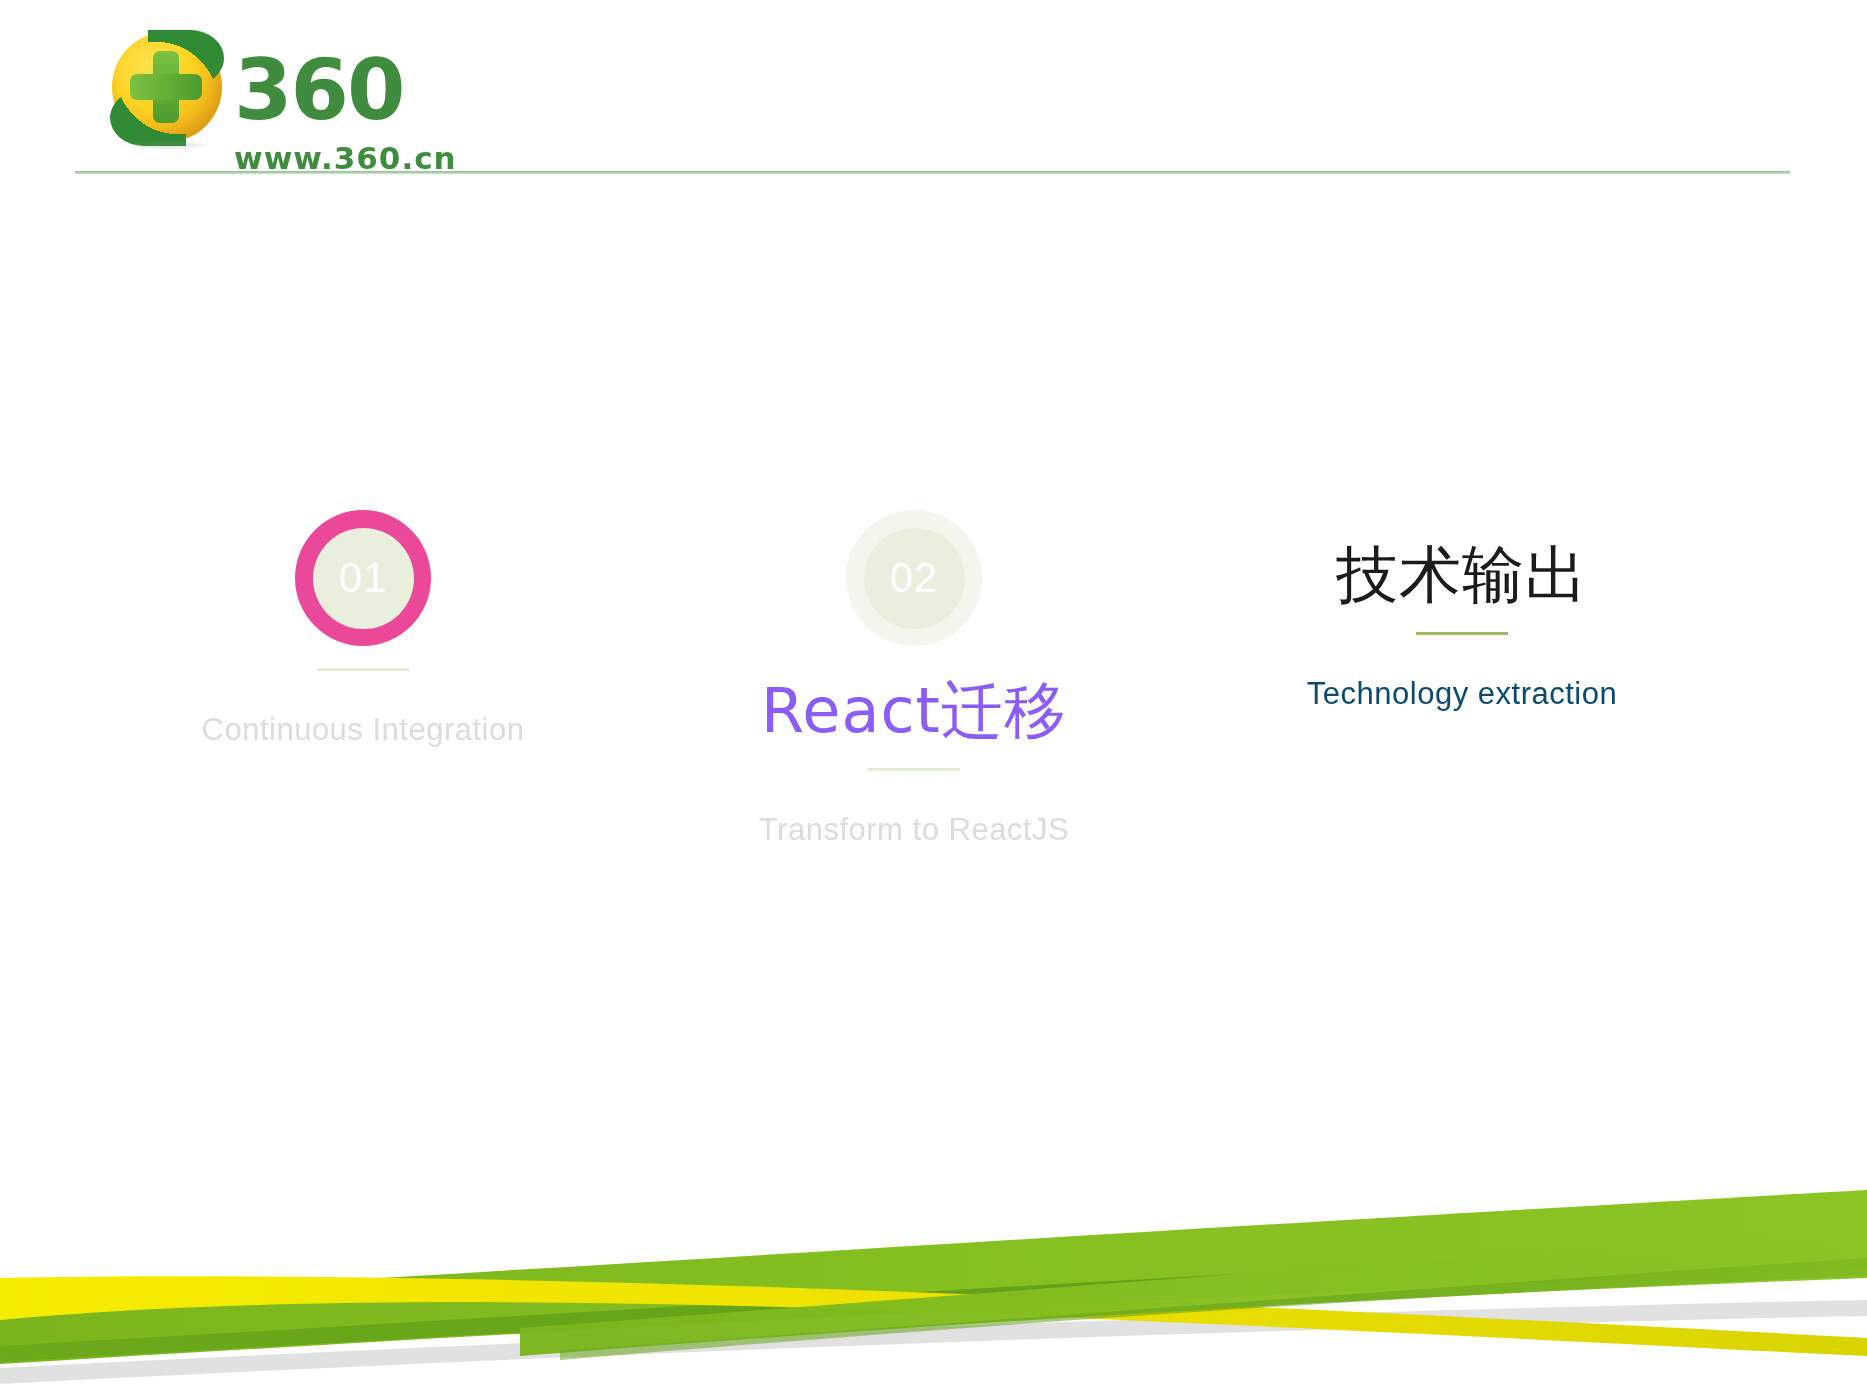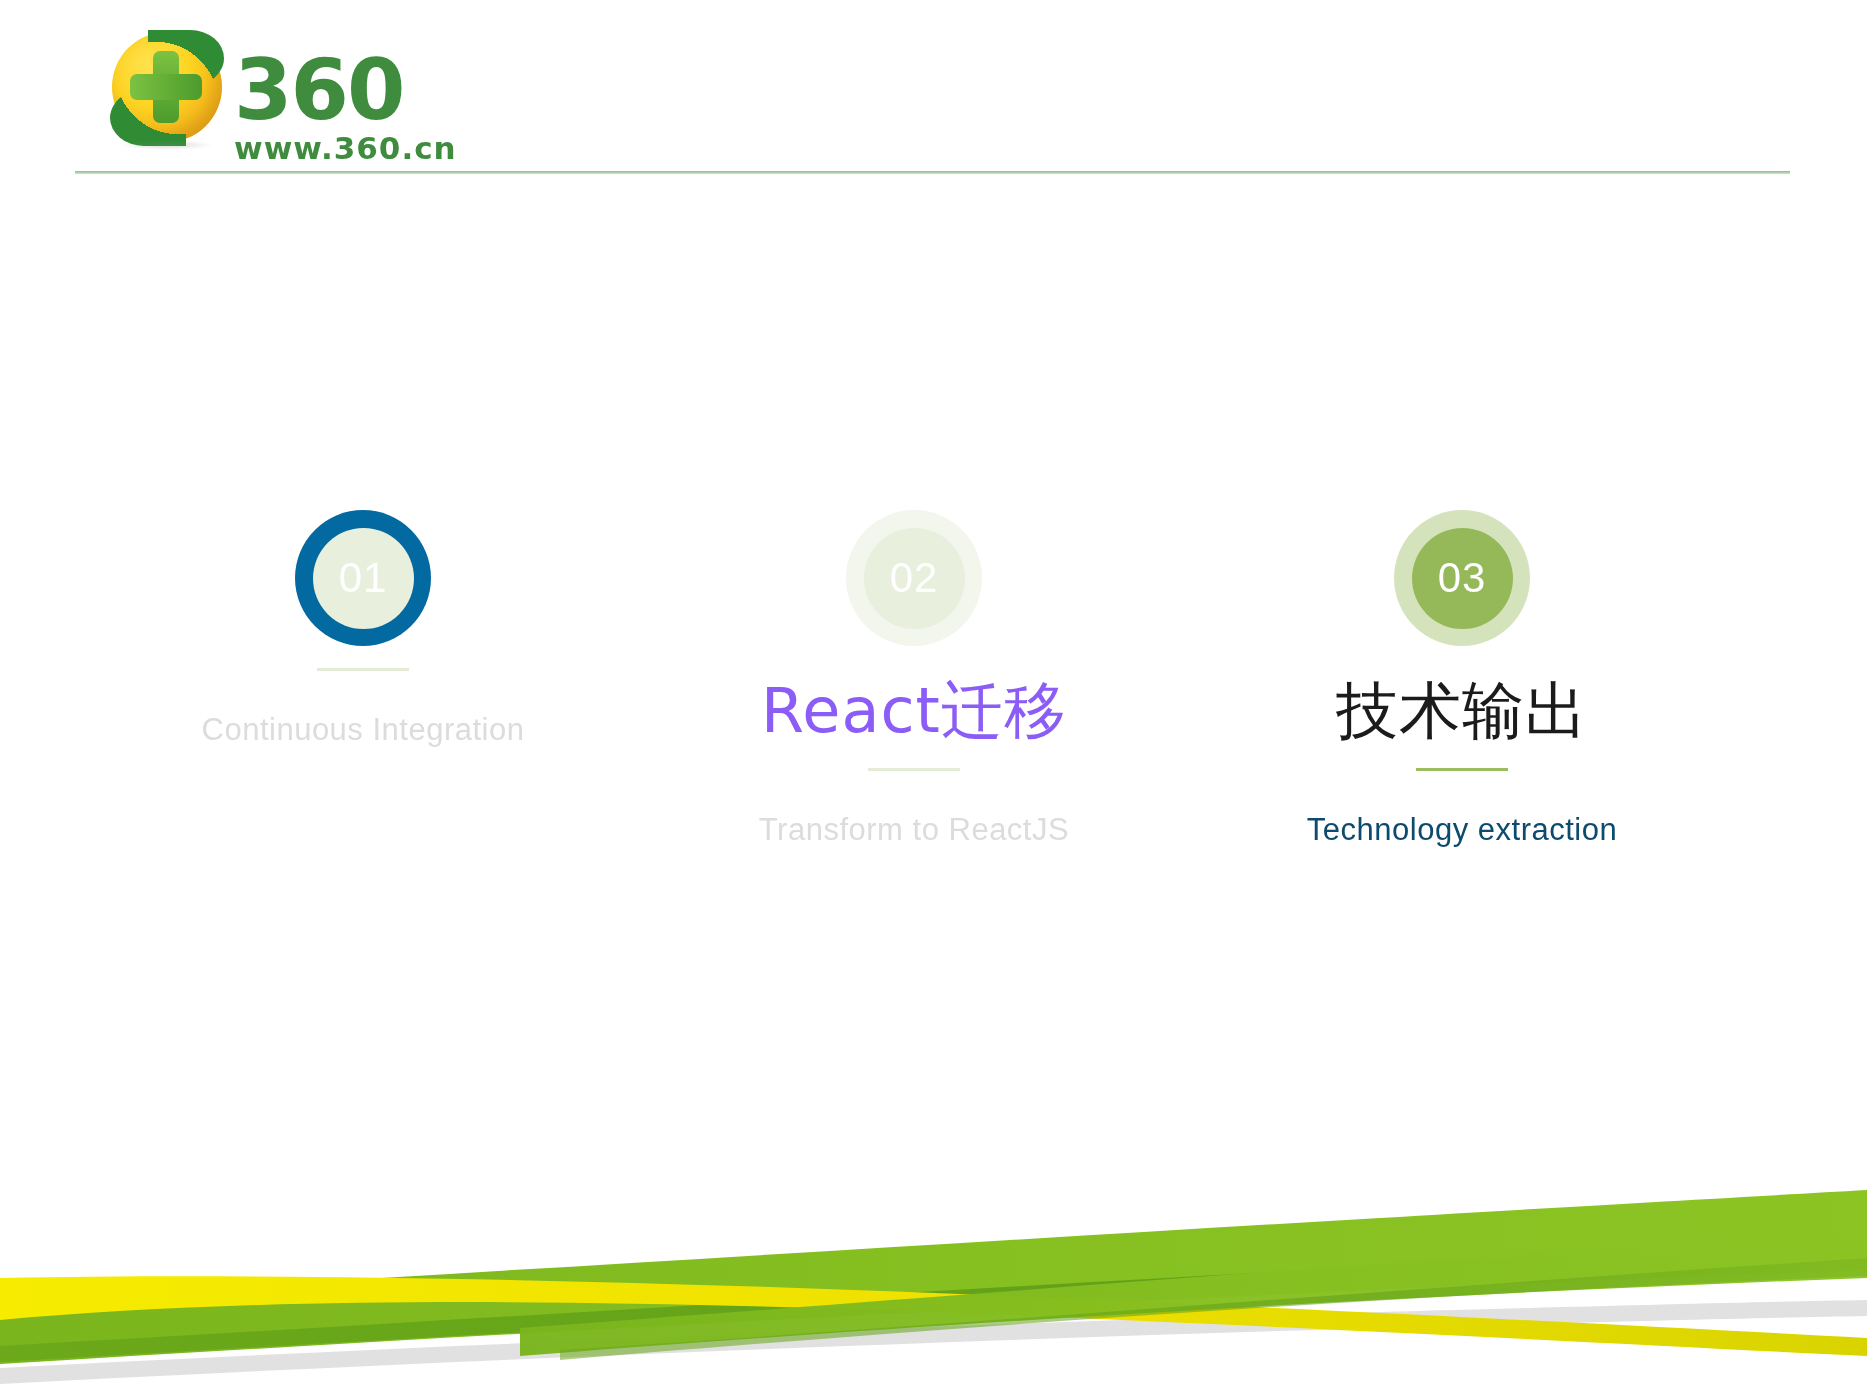--- a/index.html
+++ b/index.html
@@ -73,21 +73,21 @@
     position:absolute; left:126px; top:26px;
     width:250px; height:120px;
   }
   #logo-360 {
     font-family:"DejaVu Sans",sans-serif;
     font-size:84px; line-height:84px; font-weight:bold;
     color:#3f8c3f; letter-spacing:-2px;
     -webkit-text-stroke:0;
   }
   #logo-url {
-    margin-top:0;
+    margin-top:10px;
     font-family:"DejaVu Sans",sans-serif;
     font-size:31px; line-height:33px; font-weight:bold;
     color:#3f8c3f; letter-spacing:1px;
   }
 
   #header-rule {
     position:absolute; left:75px; top:171px;
     width:1715px; height:3px;
     background:linear-gradient(180deg,#8fb98f 0%, #a9d0a9 45%, #cfe6cf 100%);
   }
@@ -176,40 +176,37 @@
         <div id="logo-url" style="color: rgb(63, 140, 63);">www.360.cn</div>
       </div>
     </div>
 
     <div id="header-rule"></div>
   </div>
 
   <div id="steps">
 
     <div class="step is-inactive" id="step-1">
-      <div class="step-badge" style="background: #0369a1;">
+      <div class="step-badge" style="background: #ec4899;">
         <div class="step-badge-inner" style="background: rgb(233, 239, 221);">01</div>
       </div>
       <div class="step-rule" style="background: rgb(228, 236, 214);"></div>
       <div class="step-sub" style="color: rgb(220, 220, 220);">Continuous Integration</div>
     </div>
 
     <div class="step is-inactive" id="step-2">
       <div class="step-badge" style="background: rgb(243, 246, 236);">
         <div class="step-badge-inner" style="background: rgb(233, 239, 221);">02</div>
       </div>
       <div class="step-title" style="color: #8b5cf6;">React迁移</div>
       <div class="step-rule" style="background: rgb(228, 236, 214);"></div>
       <div class="step-sub" style="color: rgb(220, 220, 220);">Transform to ReactJS</div>
     </div>
 
     <div class="step is-active" id="step-3">
-      <div class="step-badge" style="background: rgb(213, 227, 189);">
-        <div class="step-badge-inner" style="background: rgb(149, 184, 89);">03</div>
-      </div>
       <div class="step-title" style="color: rgb(27, 27, 27);">技术输出</div>
       <div class="step-rule" style="background: rgb(156, 189, 95);"></div>
       <div class="step-sub" style="color: #0c4a6e;">Technology extraction</div>
     </div>
 
   </div>
 
   <div id="ribbon">
     <svg viewBox="0 0 1867 250" preserveAspectRatio="none" aria-hidden="true">
       <defs>

